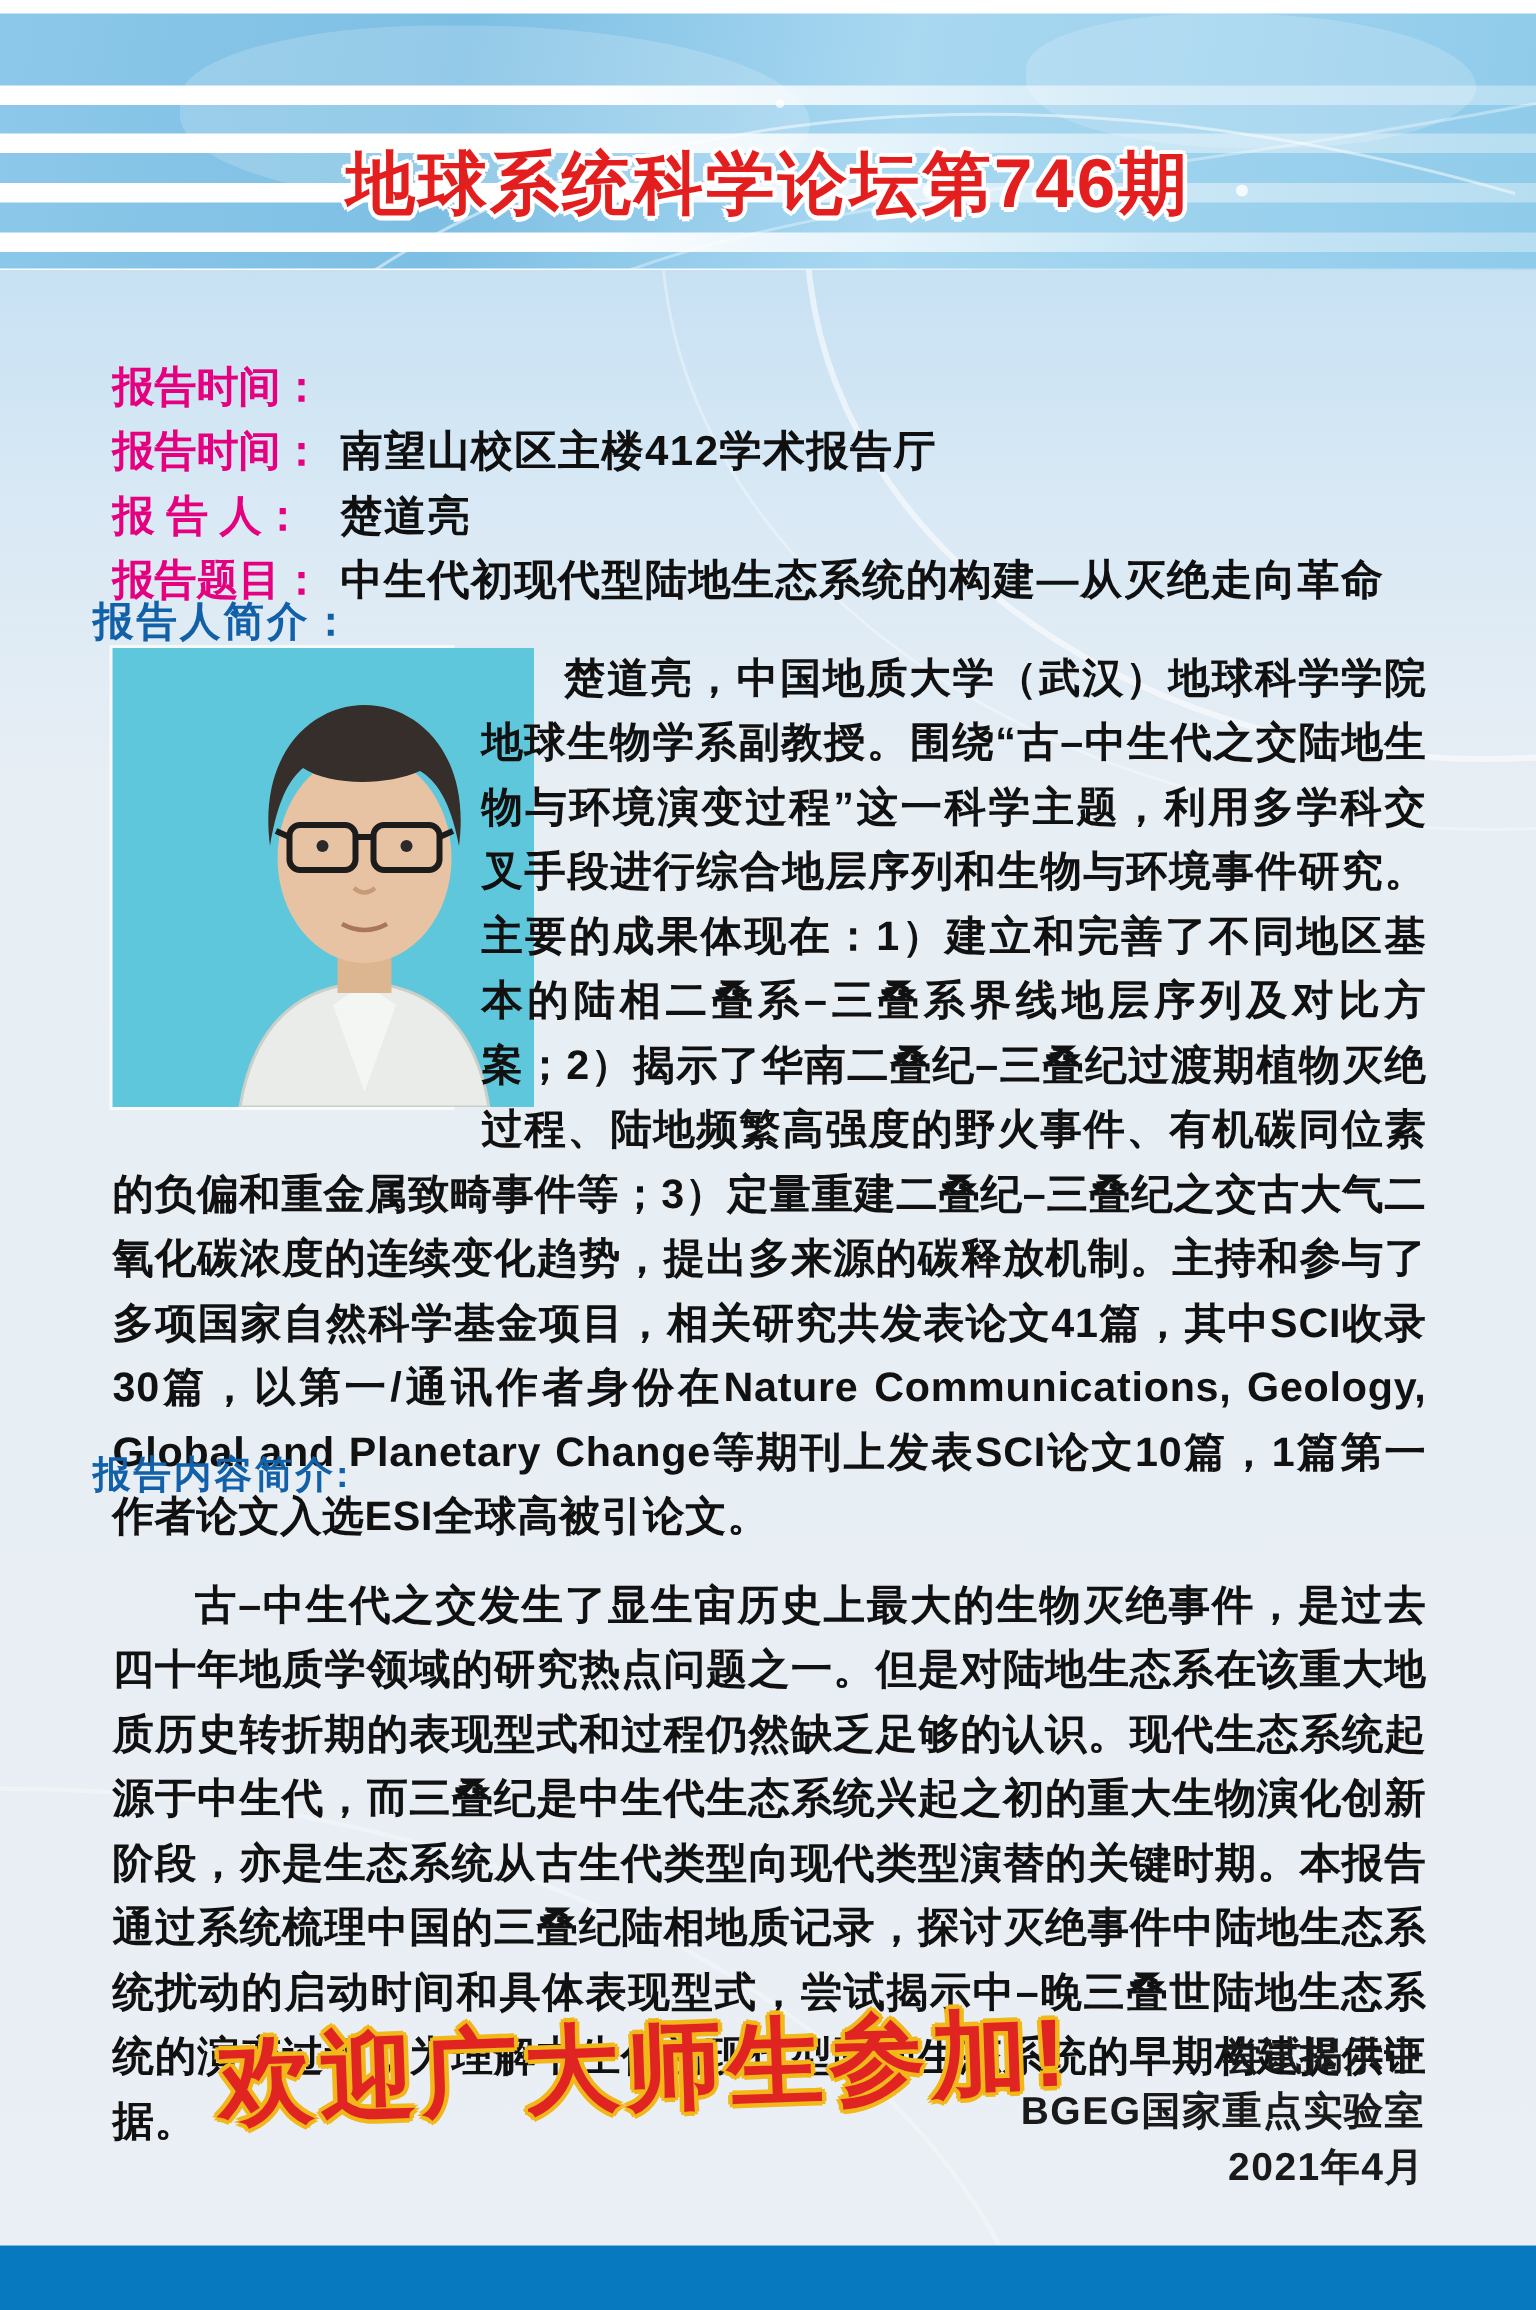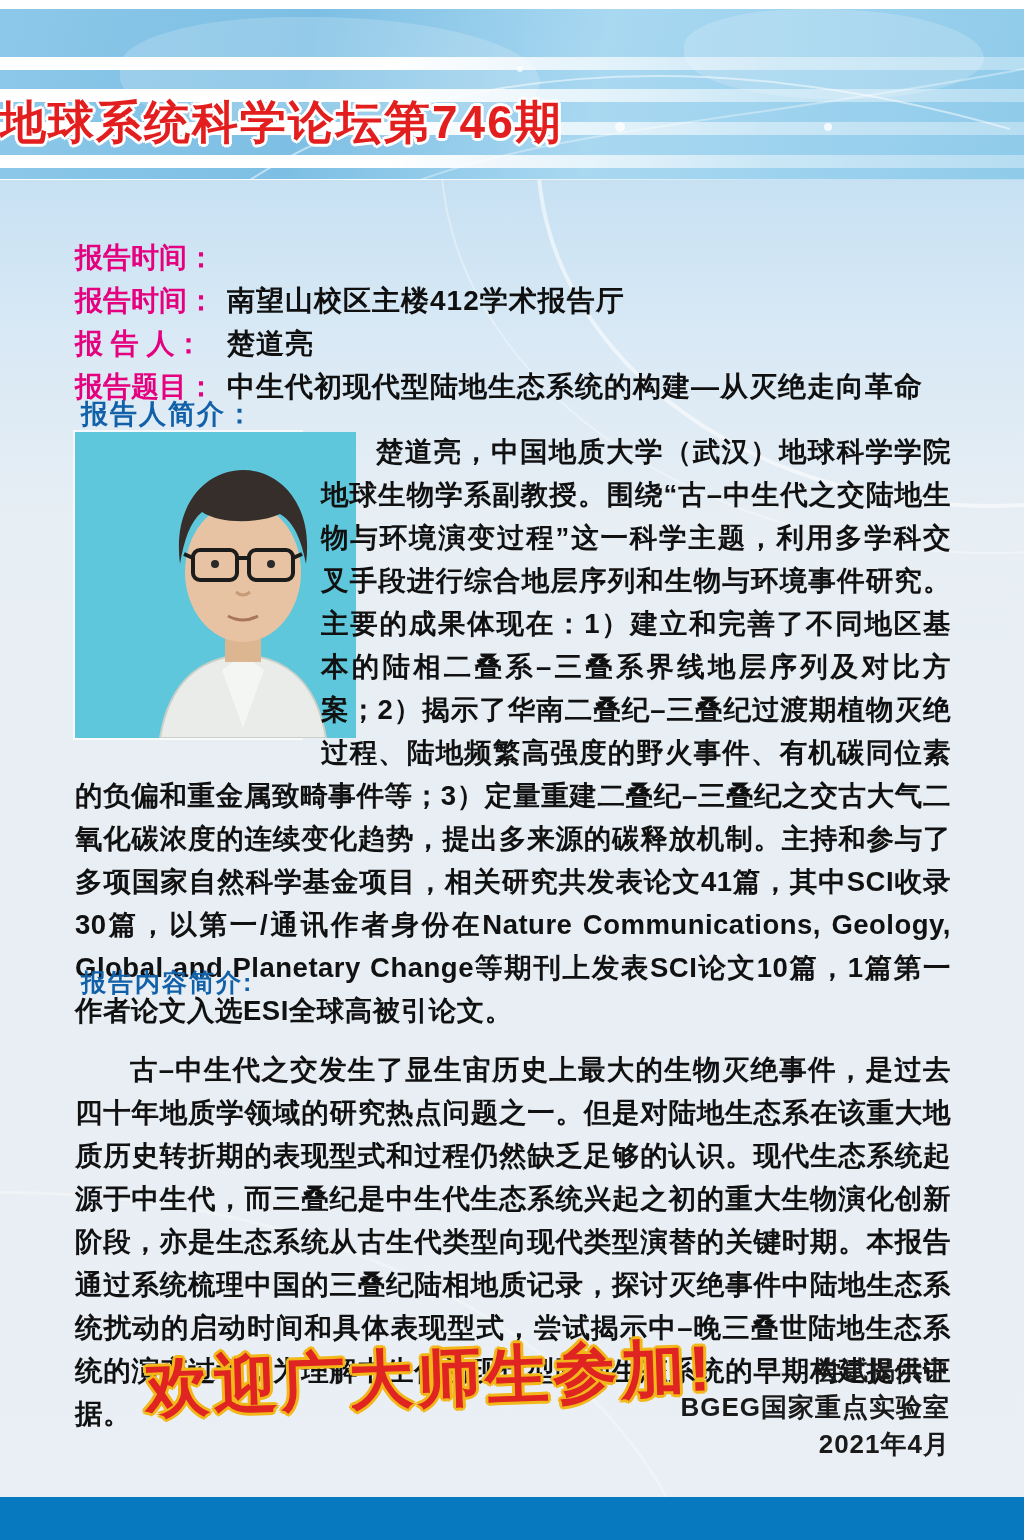--- a/index.html
+++ b/index.html
@@ -13,42 +13,42 @@
     position:absolute;left:0;top:9px;width:1024px;height:171px;
     background:linear-gradient(100deg,#8cc8e9 0%,#7dbfe4 30%,#a9d8f1 58%,#8fcbea 100%);
     overflow:hidden;
   }
   .map-blob{position:absolute;background:rgba(255,255,255,0.18);border-radius:45% 60% 50% 55%;}
   .net-svg{position:absolute;left:0;top:0;}
   .stripe{position:absolute;left:0;height:13px;width:1024px;
     background:linear-gradient(90deg,rgba(255,255,255,1) 0%,rgba(255,255,255,1) 38%,rgba(255,255,255,0.45) 75%,rgba(255,255,255,0.35) 100%);}
   .s1{top:48px}.s2{top:80px}.s3{top:113px}.s4{top:146px}.s5{top:170px;height:9px}
   .poster-title{
-    position:absolute;left:0;top:83px;width:1024px;text-align:left;
+    position:absolute;left:0;top:83px;width:1024px;text-align:center;
     font-size:46px;font-weight:bold;letter-spacing:2px;color:#e31e1e;
     text-shadow:-3px 0 0 #fff,3px 0 0 #fff,0 -3px 0 #fff,0 3px 0 #fff,
                 -2px -2px 0 #fff,2px -2px 0 #fff,-2px 2px 0 #fff,2px 2px 0 #fff;
   }
   
   .content{
     position:absolute;left:0;top:180px;width:1024px;height:1317px;
     background:linear-gradient(180deg,#c7e1f3 0%,#d9e9f5 12%,#e7eef4 26%,#e9eff4 100%);
     overflow:hidden;
   }
   .swoosh{position:absolute;border:3px solid rgba(255,255,255,0.55);border-radius:50%;}
   .sw1{width:900px;height:700px;right:-420px;top:-380px;border-width:4px;}
   .sw2{width:1100px;height:800px;right:-520px;top:-430px;border-width:2px;border-color:rgba(255,255,255,0.35);}
   .sw3{width:1400px;height:900px;left:-700px;bottom:-600px;border-color:rgba(255,255,255,0.3);}
   
   .info{position:absolute;left:75px;top:23px;width:874px;}
   .info-row{display:flex;align-items:baseline;height:43px;font-weight:bold;font-size:28px;}
   .info-label{color:#e4007f;white-space:pre;min-width:152px;margin-top:36px;}
   .info-value{color:#101010;letter-spacing:1px;}
   
-  .sec-heading{position:absolute;left:81px;color:#1160a8;font-weight:bold;font-size:27px;letter-spacing:2px;}
+  .sec-heading{position:absolute;left:62px;color:#1160a8;font-weight:bold;font-size:27px;letter-spacing:2px;}
   .h-bio{top:216px;}
   .h-abs{top:786px;font-size:25px;}
   
   .bio{position:absolute;left:75px;top:250px;width:876px;
        font-size:27.5px;font-weight:bold;color:#111;line-height:43px;
        text-align:justify;text-indent:2em;letter-spacing:0.5px;}
   .photo{float:left;width:226px;height:306px;margin:2px 20px 6px 0;
          background:#5ec7db;box-shadow:0 0 0 2px rgba(255,255,255,0.7);}
   
   .abstract{position:absolute;left:75px;top:868px;width:876px;

